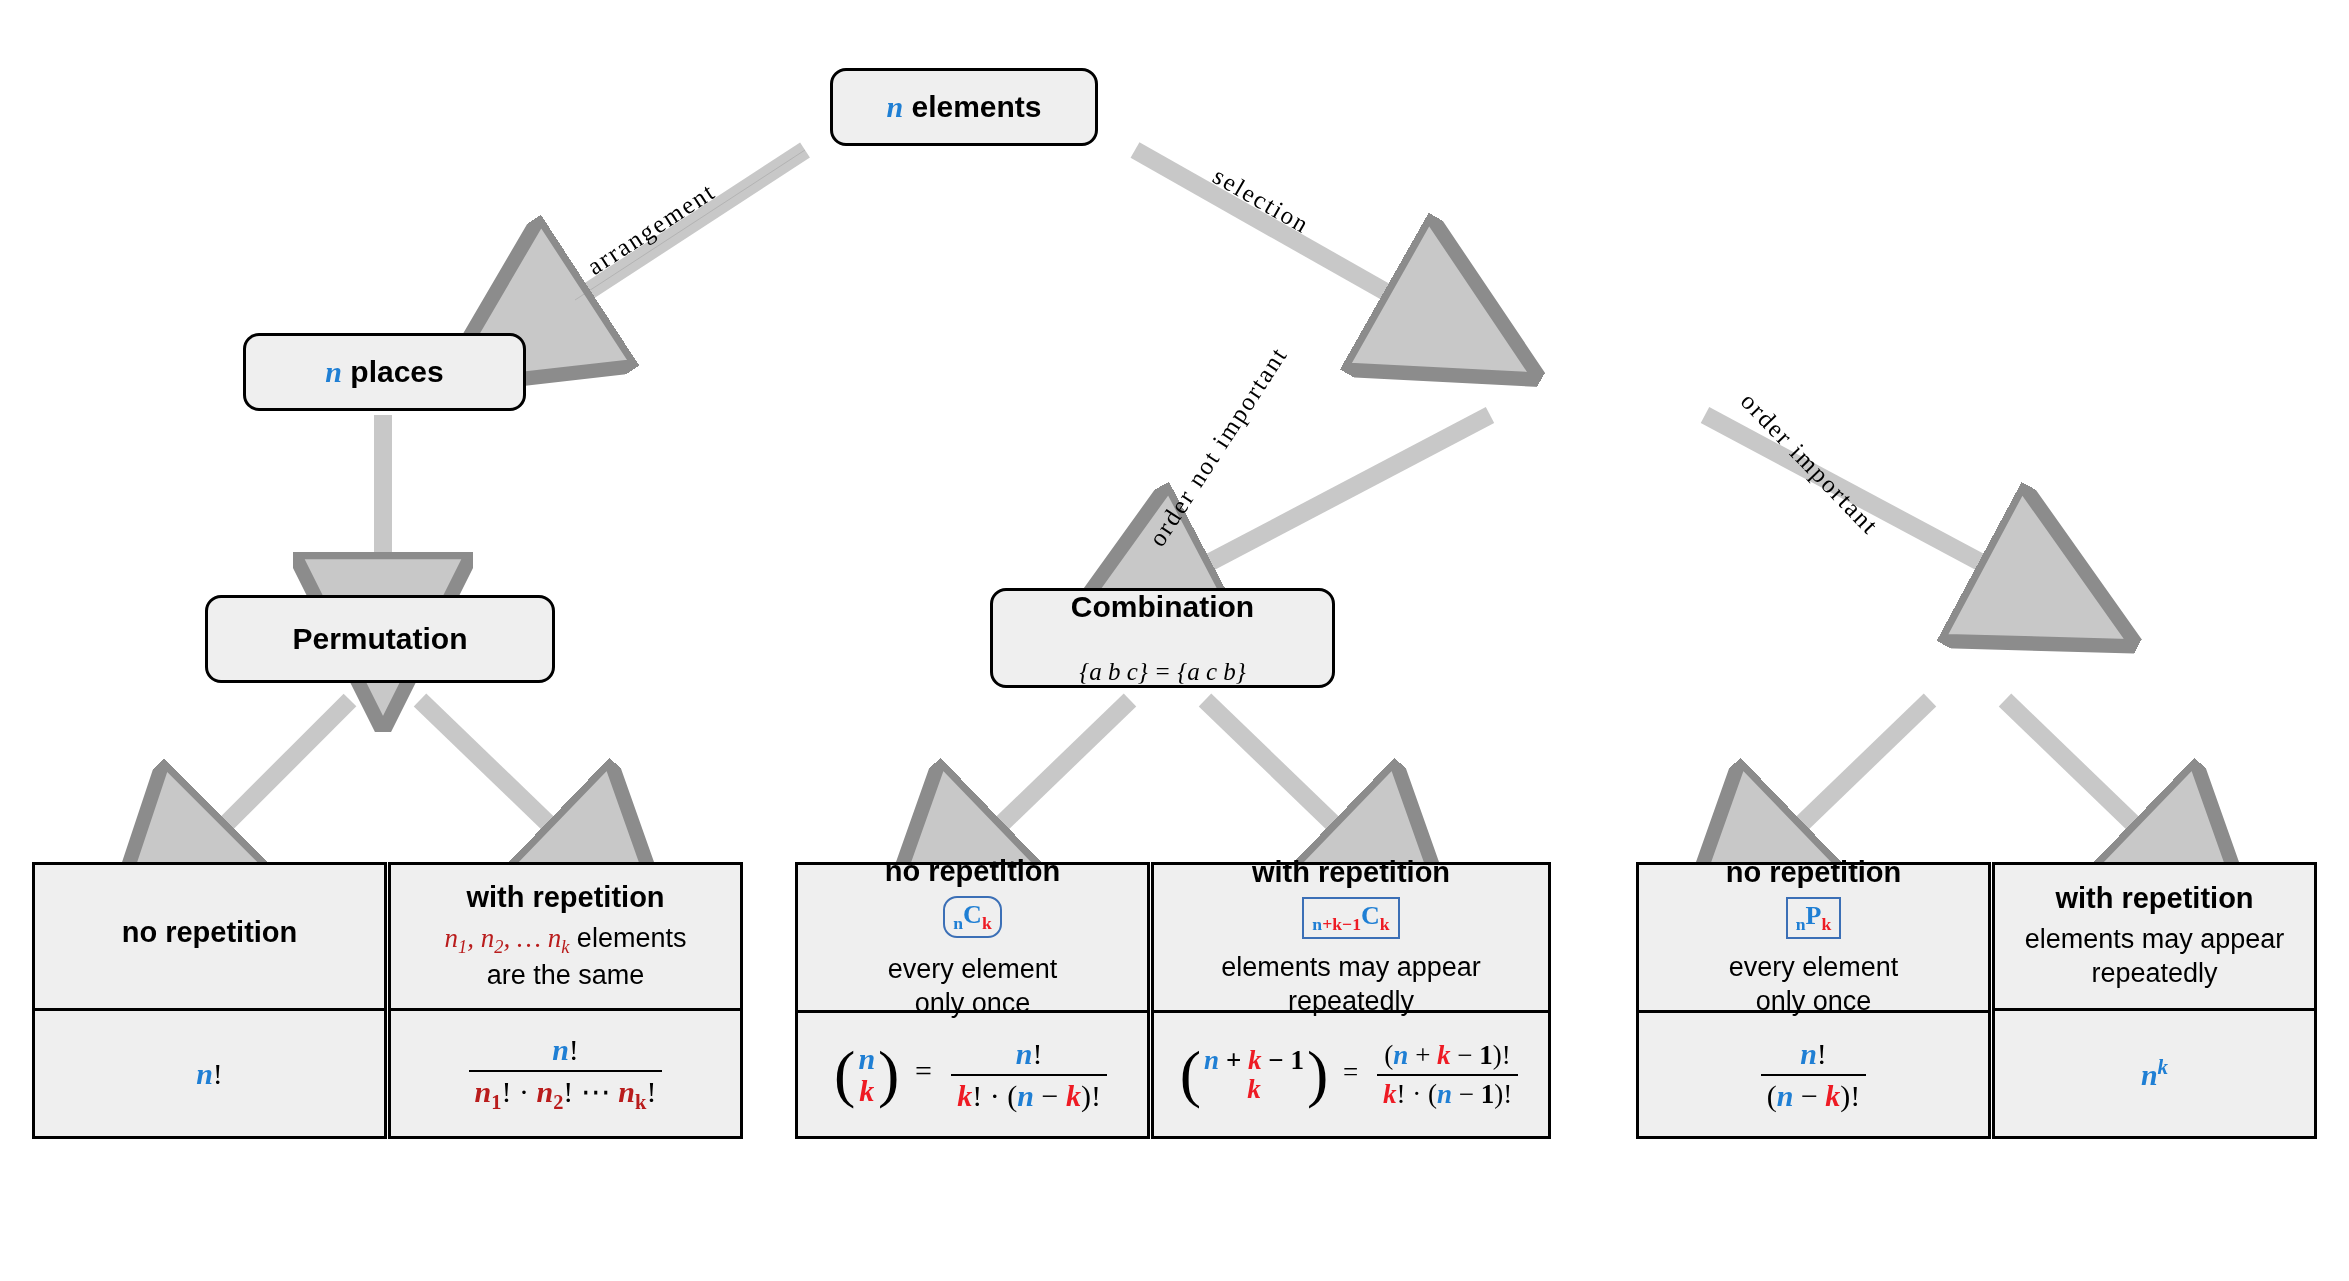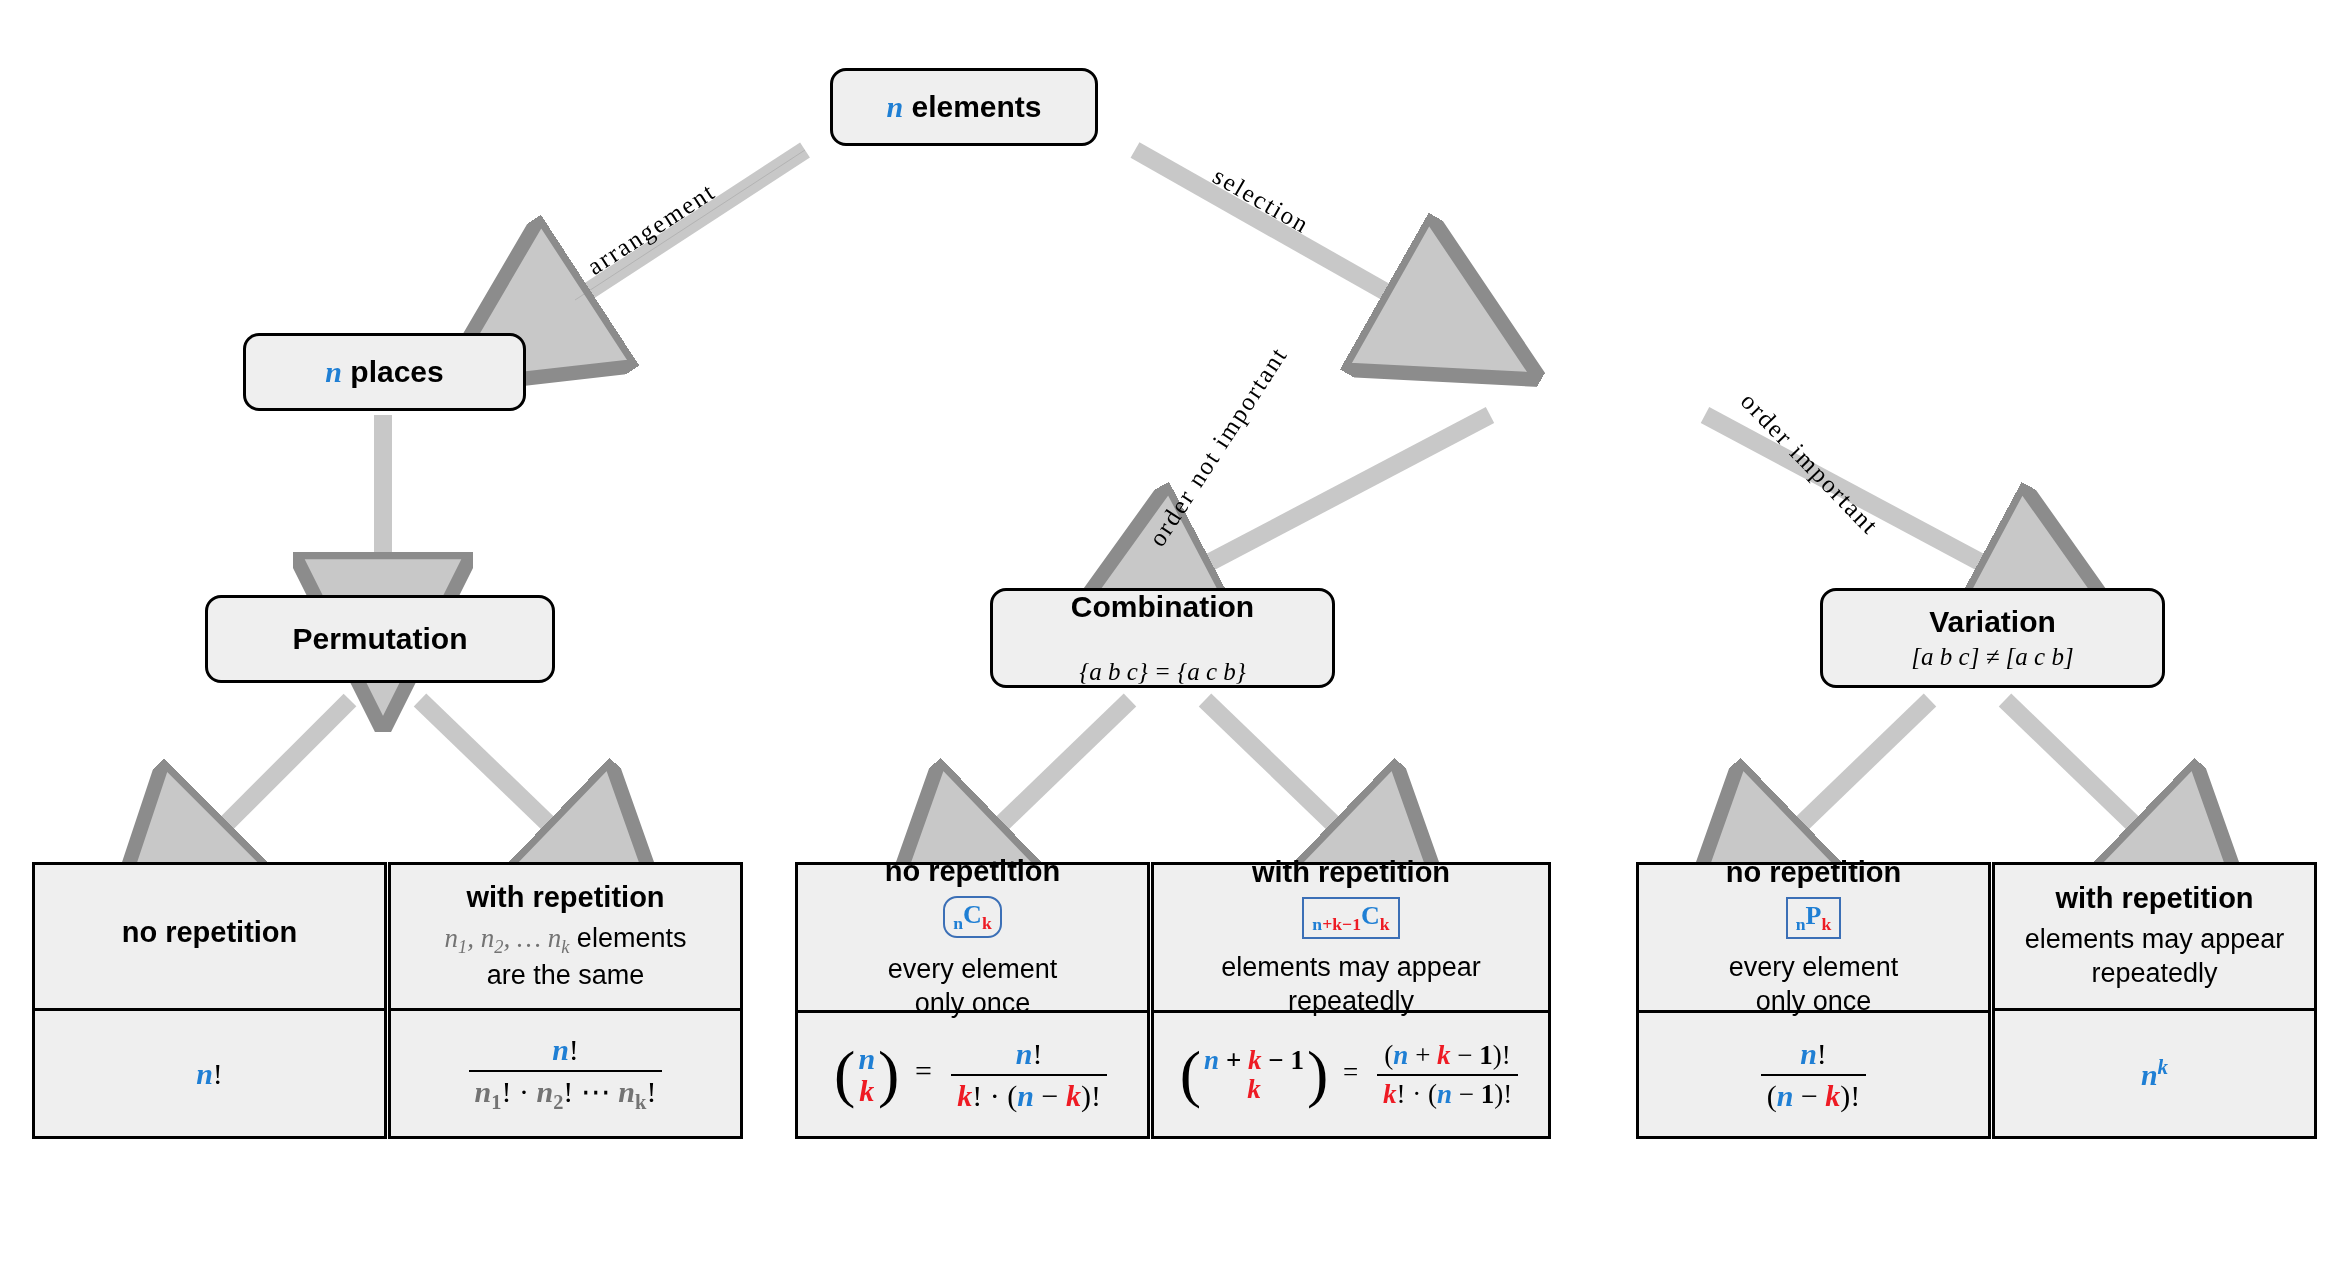--- a/index.html
+++ b/index.html
@@ -43,21 +43,21 @@
     line-height: 1.15;
   }
   .node .sub {
     font-size: 25px;
     font-style: italic;
     margin-top: 4px;
     font-family: "Liberation Serif", serif;
   }
   .blue { color: #1f7fd4; }
   .red  { color: #ee1b24; }
-  .green{ color: #737373; }
+  .green{ color: #b91c1c; }
   .ital-math {
     font-family: "Liberation Serif", serif;
     font-style: italic;
   }
 
   
   .card {
     position: absolute;
     box-sizing: border-box;
     background: #efefef;
@@ -218,24 +218,20 @@
 
   <div class="node" style="left:205px; top:595px; width:350px; height:88px;">
     <div class="title">Permutation</div>
   </div>
 
   <div class="node" style="left:990px; top:588px; width:345px; height:100px;gap:29px;">
     <div class="title">Combination</div>
     <div class="sub">{a b c} = {a c b}</div>
   </div>
 
-  <div class="node" style="left:1820px; top:588px; width:345px; height:100px;">
-    <div class="title">Variation</div>
-    <div class="sub">[a b c] ≠ [a c b]</div>
-  </div>
 
   <div class="edge-label" style="left:590px; top:255px; transform: rotate(-33deg);">arrangement</div>
 
   <div class="edge-label" style="left:1215px; top:160px; transform: rotate(30deg);">selection</div>
 
   <div class="edge-label" style="left:1155px; top:530px; transform: rotate(-57deg);">order not important</div>
 
   <div class="edge-label" style="left:1745px; top:383px; transform: rotate(46deg);">order important</div>
 
   <div class="card" style="left:32px; top:862px; width:355px; height:277px;">

